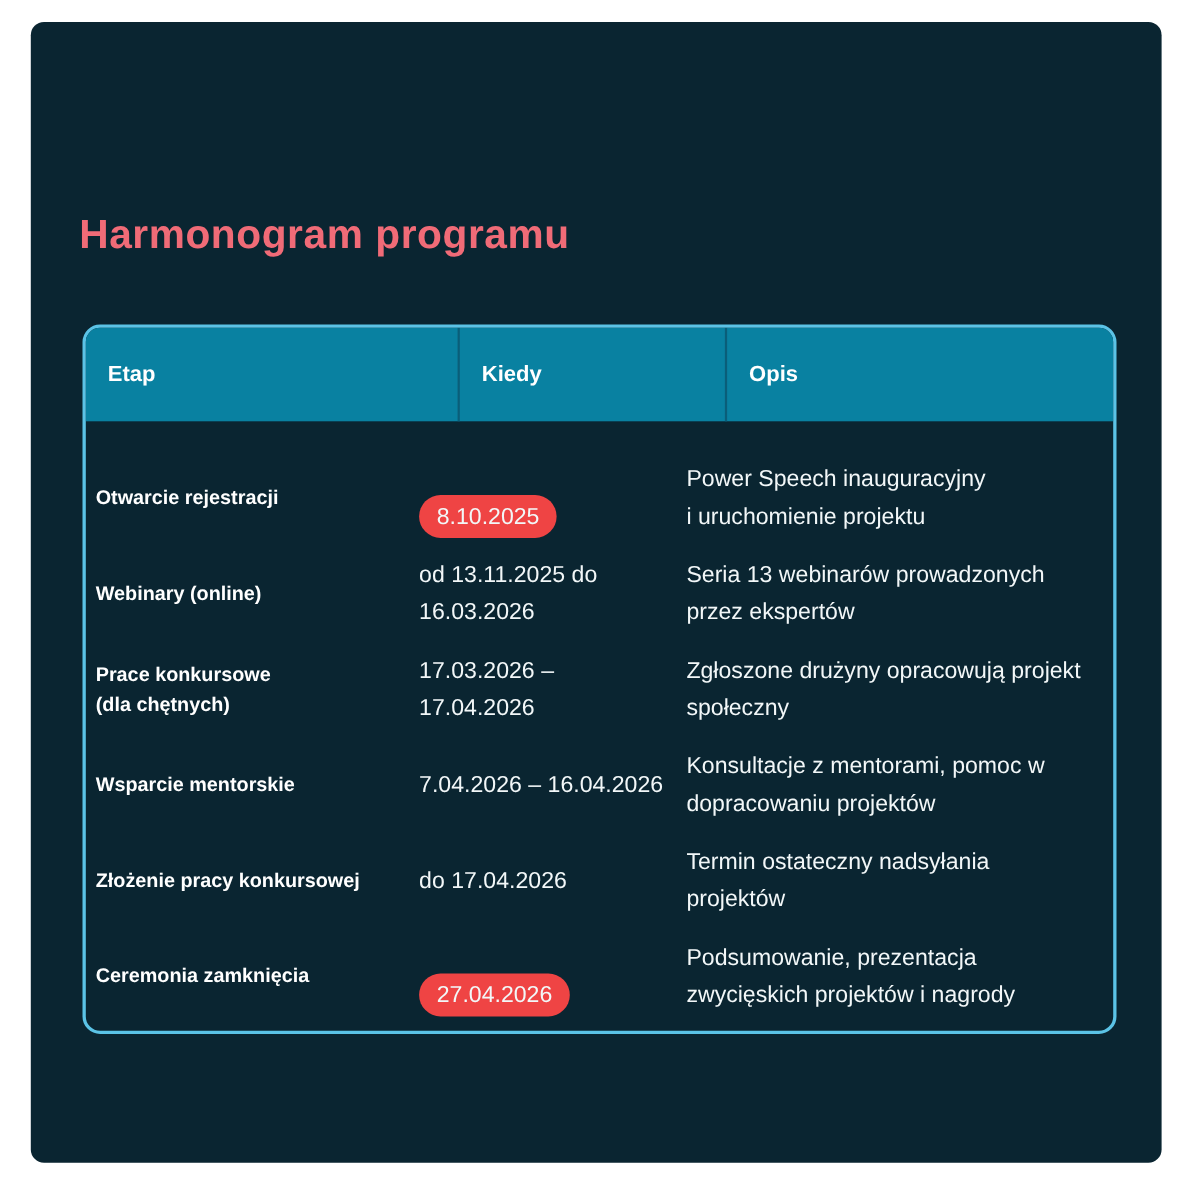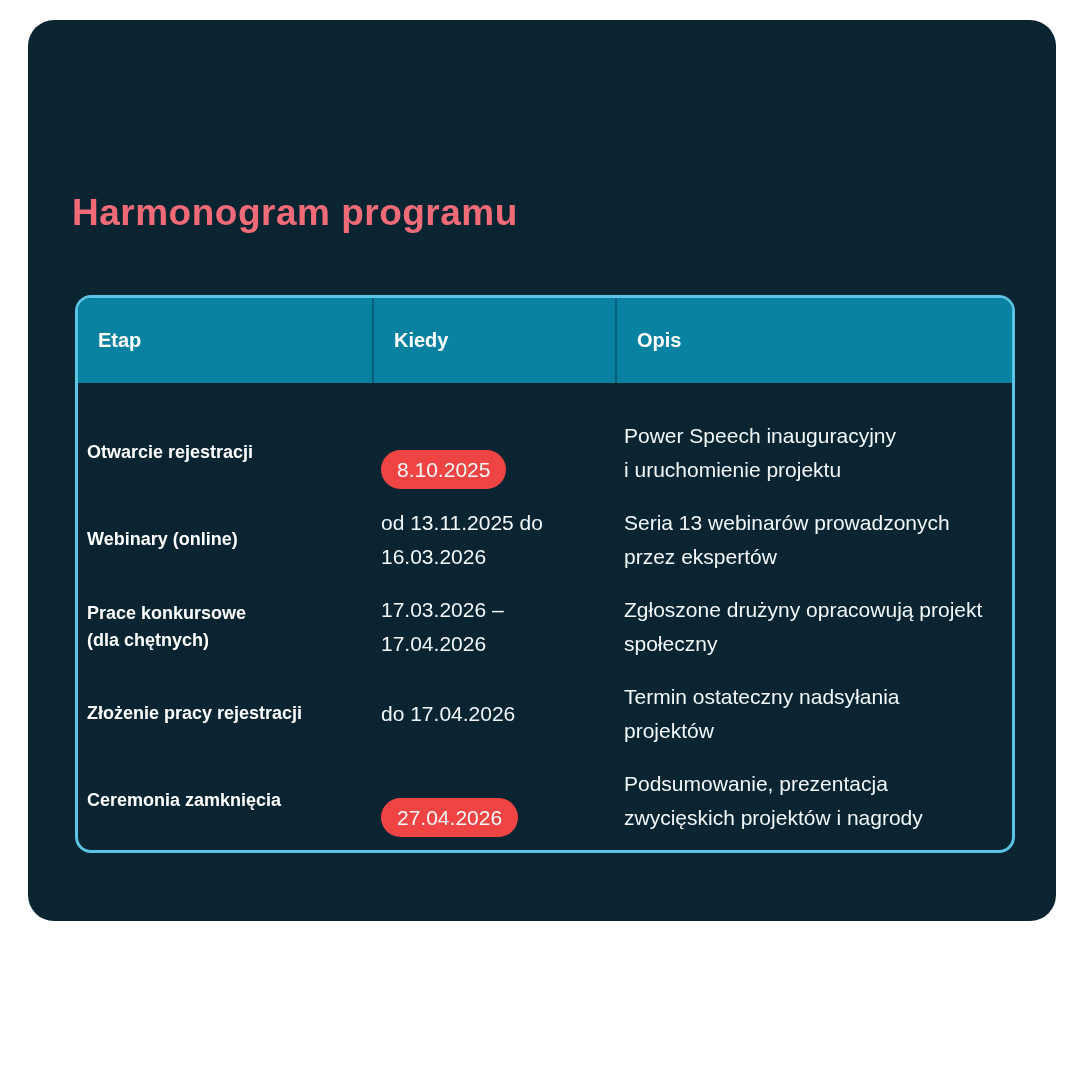--- a/index.html
+++ b/index.html
@@ -15,23 +15,23 @@
     width: 1080px;
     height: 1080px;
     background: #ffffff;
     overflow: hidden;
   }
   .card {
     position: absolute;
     left: 28px;
     top: 20px;
     width: 1028px;
-    height: 901px;
+    height: 1037px;
     background: #0a2531;
-    border-radius: 26px;
+    border-radius: 12px;
   }
   .page-title {
     position: absolute;
     left: 44px;
     top: 172px;
     font-size: 37px;
     font-weight: 800;
     letter-spacing: 0.5px;
     color: #f06b77;
     white-space: nowrap;
@@ -55,20 +55,21 @@
   .th {
     display: flex;
     align-items: center;
     padding-left: 20px;
     color: #ffffff;
     font-size: 20px;
     font-weight: 700;
   }
   .th + .th {
     border-left: 2px solid #0a5e79;
+    margin-left: 44px;
   }
   .tbody {
     padding: 2px 0 6px 0;
     margin-top: 24px;
   }
   .tr {
     display: grid;
     grid-template-columns: 294px 243px 1fr;
     min-height: 87px;
     align-items: center;
@@ -131,23 +132,29 @@
         </div>
 
         <div class="tr">
           <div class="td etap">Prace konkursowe
 (dla chętnych)</div>
           <div class="td">17.03.2026 – 17.04.2026</div>
           <div class="td">Zgłoszone drużyny opracowują projekt
 społeczny</div>
         </div>
 
+        <div class="tr">
+          <div class="td etap">Wsparcie mentorskie</div>
+          <div class="td">7.04.2026 – 16.04.2026</div>
+          <div class="td">Konsultacje z mentorami, pomoc w
+dopracowaniu projektów</div>
+        </div>
 
         <div class="tr">
-          <div class="td etap">Złożenie pracy rejestracji</div>
+          <div class="td etap">Złożenie pracy konkursowej</div>
           <div class="td">do 17.04.2026</div>
           <div class="td">Termin ostateczny nadsyłania
 projektów</div>
         </div>
 
         <div class="tr">
           <div class="td etap">Ceremonia zamknięcia</div>
           <div class="td">
             <span class="kiedy-badge">27.04.2026</span>
           </div>

